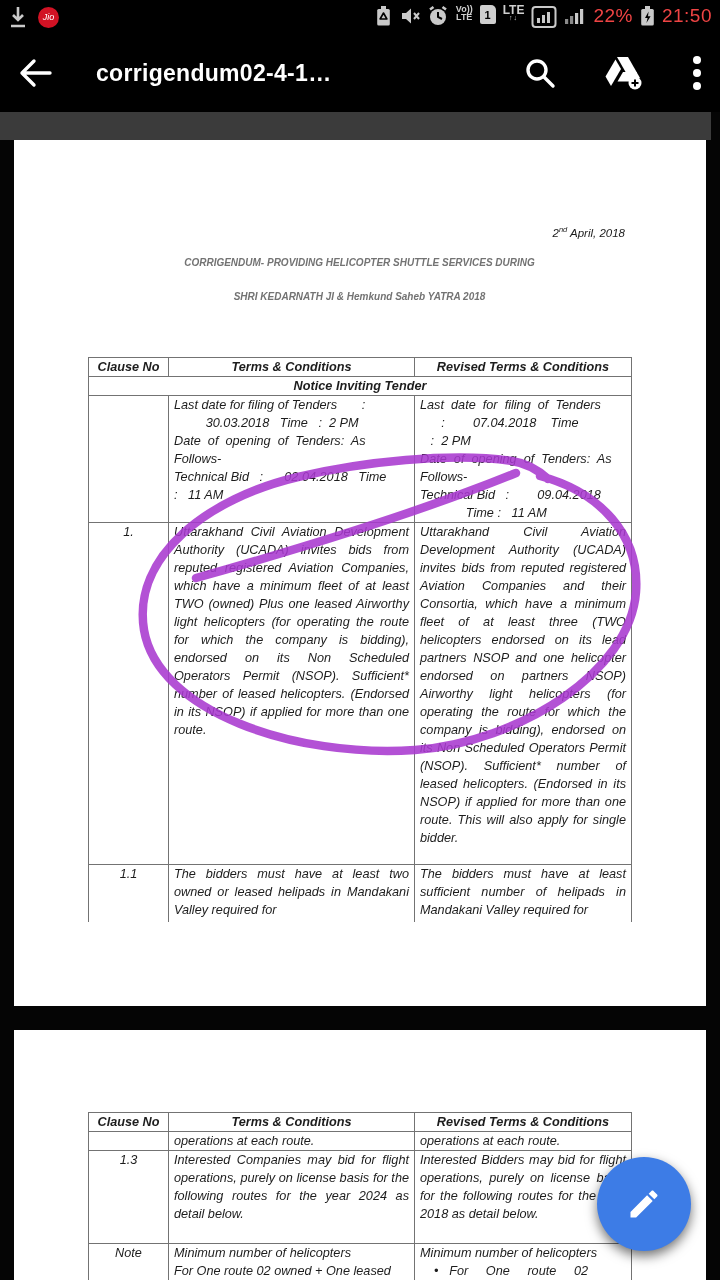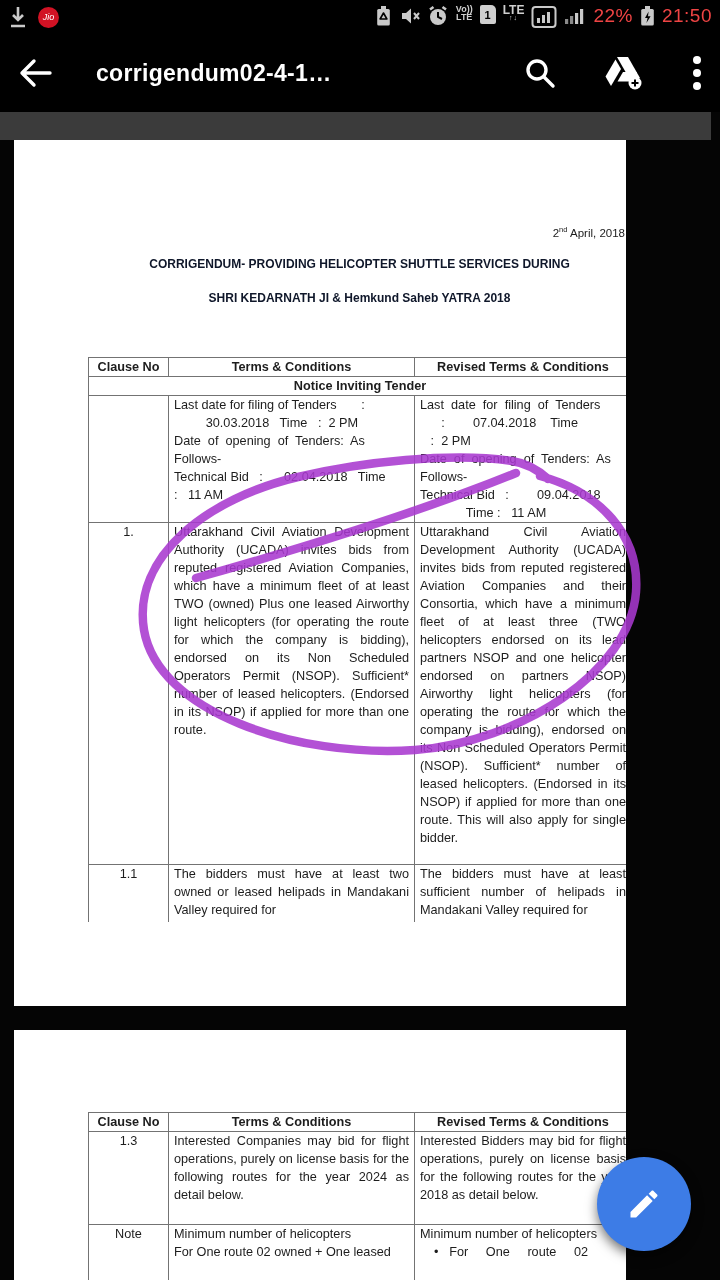--- a/index.html
+++ b/index.html
@@ -22,29 +22,29 @@
 
   
   .app-bar{position:absolute;left:0;top:34px;width:720px;height:78px;background:#000;
            display:flex;align-items:center;padding:0 18px;box-sizing:border-box;}
   .app-title{color:#fff;font-size:23px;font-weight:bold;margin-left:44px;letter-spacing:.3px;
              white-space:nowrap;overflow:hidden;max-width:370px;}
   .app-actions{margin-left:auto;display:flex;align-items:center;gap:48px;}
 
   
   .gray-strip{position:absolute;left:0;top:112px;width:711px;height:28px;background:#3b3b3b;}
-  .pdf-page{position:absolute;left:14px;width:612px;background:#fff;overflow:hidden;}
+  .pdf-page{position:absolute;left:14px;width:692px;background:#fff;overflow:hidden;font-style:italic;}
   .page-1{top:140px;height:866px;}
   .page-2{top:1030px;height:250px;}
 
   .date-line{position:absolute;top:85px;left:74px;width:543px;text-align:right;padding-right:6px;
              box-sizing:border-box;font-size:11.5px;color:#1b1b1b;}
   .date-line sup{font-size:7.5px;}
   .doc-h{position:absolute;left:74px;width:543px;text-align:center;font-weight:bold;
-         font-size:12px;color:#0f172a;}
+         font-size:10px;color:#737373;}
   .h1{top:117px;} .h2{top:151px;}
 
   table.doc{border-collapse:collapse;table-layout:fixed;width:543px;position:absolute;left:74px;
             font-size:12.7px;color:#1d1d1d;}
   .page-1 table.doc{top:217px;} .page-2 table.doc{top:82px;}
   table.doc td{border:1px solid #737373;vertical-align:top;padding:0 5px;box-sizing:border-box;
                line-height:18px;}
   table.doc .c1{width:80px;text-align:center;}
   table.doc .c2{width:246px;} table.doc .c3{width:217px;}
   table.doc .hdr td{font-weight:bold;text-align:center;height:19px;line-height:18px;}
@@ -215,20 +215,25 @@
   </div>
 
   <div class="pdf-page page-2">
     <table class="doc">
       <tbody>
           <tr class="hdr">
         <td class="c1">Clause No</td>
         <td class="c2">Terms &amp; Conditions</td>
         <td class="c3">Revised Terms &amp; Conditions</td>
       </tr>
+      <tr style="height:19px;">
+        <td class="c1"></td>
+        <td class="c2">operations at each route.</td>
+        <td class="c3">operations at each route.</td>
+      </tr>
       <tr style="height:93px;">
         <td class="c1">1.3</td>
         <td class="c2 just">Interested Companies may bid for flight operations, purely on license basis for the following routes for the year 2024 as detail below.</td>
         <td class="c3 just">Interested Bidders may bid for flight operations, purely on license basis for the following routes for the year 2018 as detail below.</td>
       </tr>
       <tr style="height:80px;">
         <td class="c1">Note</td>
         <td class="c2 pre">Minimum number of helicopters
 For One route 02 owned + One leased</td>
         <td class="c3 pre">Minimum number of helicopters

